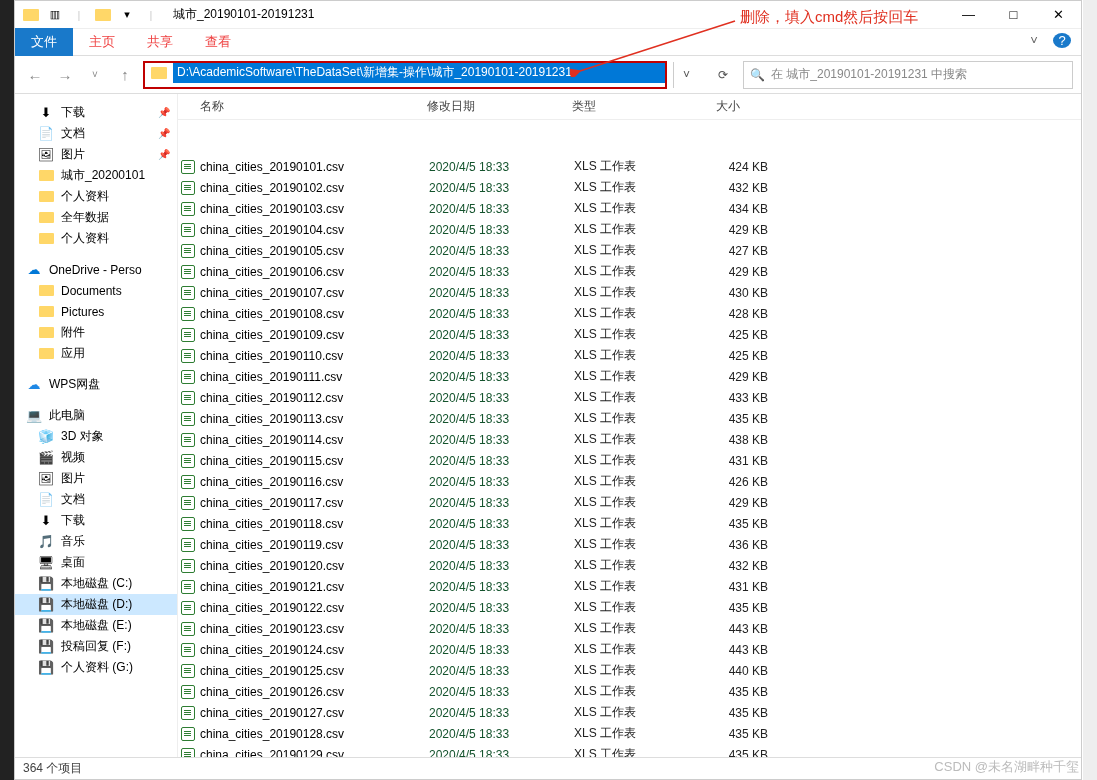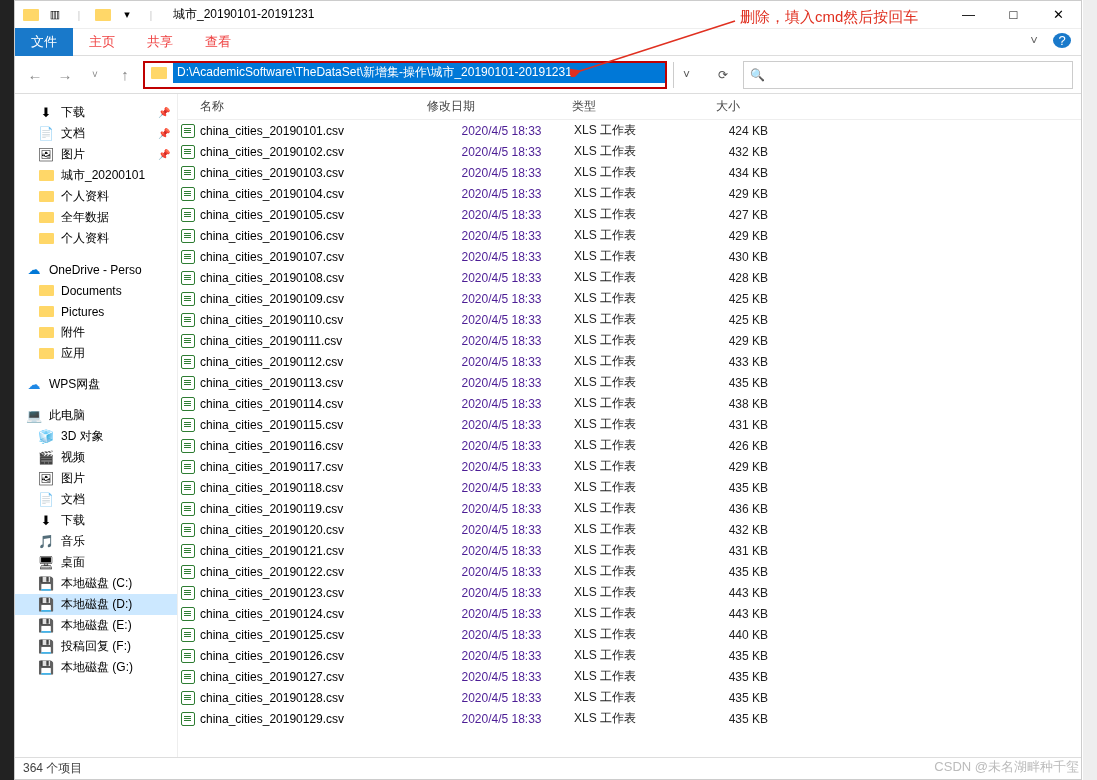--- a/index.html
+++ b/index.html
@@ -27,33 +27,33 @@
 .search-box { width: 330px; height: 28px; border: 1px solid #ccc; display: flex; align-items: center; padding: 0 6px; }
 .search-box .ph { color: #888; flex: 1; }
 .body-area { display: flex; height: calc(100% - 28px - 27px - 38px - 22px); }
 .sidebar { width: 163px; border-right: 1px solid #eee; overflow-y: auto; padding: 8px 0 8px 0; }
 .side-item { display: flex; align-items: center; gap: 6px; padding: 2px 6px 2px 22px; height: 21px; font-size: 12px; cursor: pointer; white-space: nowrap; overflow: hidden; }
 .side-item .ico { width: 18px; height: 16px; display: flex; align-items: center; justify-content: center; font-size: 13px; }
 .side-item .pin { margin-left: auto; color: #888; font-size: 10px; }
 .side-group { margin-top: 10px; }
 .side-item.selected { background: #cce8ff; }
 .folder-s { width: 15px; height: 11px; background: #ffd768; border-radius: 1px; display: inline-block; }
-.listing { flex: 1; display: flex; flex-direction: column; }
+.listing { flex: 1; display: flex; flex-direction: column; gap: 36px; }
 .list-header { height: 26px; display: flex; align-items: center; border-bottom: 1px solid #eee; color: #444; }
 .col-name { width: 249px; padding-left: 22px; }
 .col-date { width: 145px; }
 .col-type { width: 118px; }
 .col-size { width: 76px; text-align: center; }
 .list-rows { flex: 1; overflow: hidden; }
 .row { display: flex; height: 21px; align-items: center; }
 .row .ico { width: 16px; height: 16px; margin: 0 4px 0 2px; display: flex; align-items: center; justify-content: center; }
 .csv-ico { width: 14px; height: 14px; border: 1px solid #2e7d32; border-radius: 2px; position: relative; }
 .csv-ico::after { content: ""; position: absolute; left: 2px; top: 3px; width: 7px; height: 1px; background: #2e7d32; box-shadow: 0 2px 0 #2e7d32, 0 4px 0 #2e7d32; }
 .row .c-name { width: 229px; }
-.row .c-date { width: 145px; color: #4c1d95; text-align: center; }
+.row .c-date { width: 145px; color: #14532d; }
 .row .c-type { width: 118px; color: #222; }
 .row .c-size { width: 76px; text-align: right; color: #222; }
 .statusbar { height: 22px; border-top: 1px solid #ddd; display: flex; align-items: center; padding: 0 8px; font-size: 12px; color: #444; }
 .annotation { position: absolute; left: 740px; top: 8px; color: #e03020; font-size: 15px; pointer-events: none; }
 .arrow-svg { position: absolute; left: 570px; top: 17px; pointer-events: none; }
 .watermark { position: absolute; right: 18px; bottom: 4px; color: #bbb; font-size: 13px; }
 .left-sliver { position: absolute; left: 0; top: 0; width: 14px; height: 780px; background: #222; }
 .right-panel { position: absolute; left: 1083px; top: 0; width: 14px; height: 780px; background: #eee; }
 </style>
 </head>
@@ -104,20 +104,21 @@
     <div class="addr-wrap">
       <span class="addr-icon">
           <span class="folder-ico"></span>
         </span>
       <input class="addr-input" readonly="" value="D:\AcademicSoftware\TheDataSet\新增集-操作\城市_20190101-20191231" style="">
     </div>
     <div class="addr-drop">˅</div>
     <div class="refresh-btn">⟳</div>
     <div class="search-box">
       <span style="color:#888;margin-right:6px">🔍</span>
+      <span class="ph">在 城市_20190101-20191231 中搜索</span>
     </div>
   </div>
 
   <div class="body-area">
     <div class="sidebar">
       <div id="quick-group">
           <div class="side-item">
             <span class="ico">⬇</span>
             <span>下载</span>
             <span class="pin">📌</span>
@@ -240,21 +241,21 @@
             <div class="side-item">
               <span class="ico">💾</span>
               <span>本地磁盘 (E:)</span>
             </div>
             <div class="side-item">
               <span class="ico">💾</span>
               <span>投稿回复 (F:)</span>
             </div>
             <div class="side-item">
               <span class="ico">💾</span>
-              <span>本地磁盘 (G:)</span>
+              <span>个人资料 (G:)</span>
             </div>
           </div>
       </div>
     </div>
 
     <div class="listing">
       <div class="list-header">
         <div class="col-name">名称</div>
         <div class="col-date">修改日期</div>
         <div class="col-type">类型</div>

